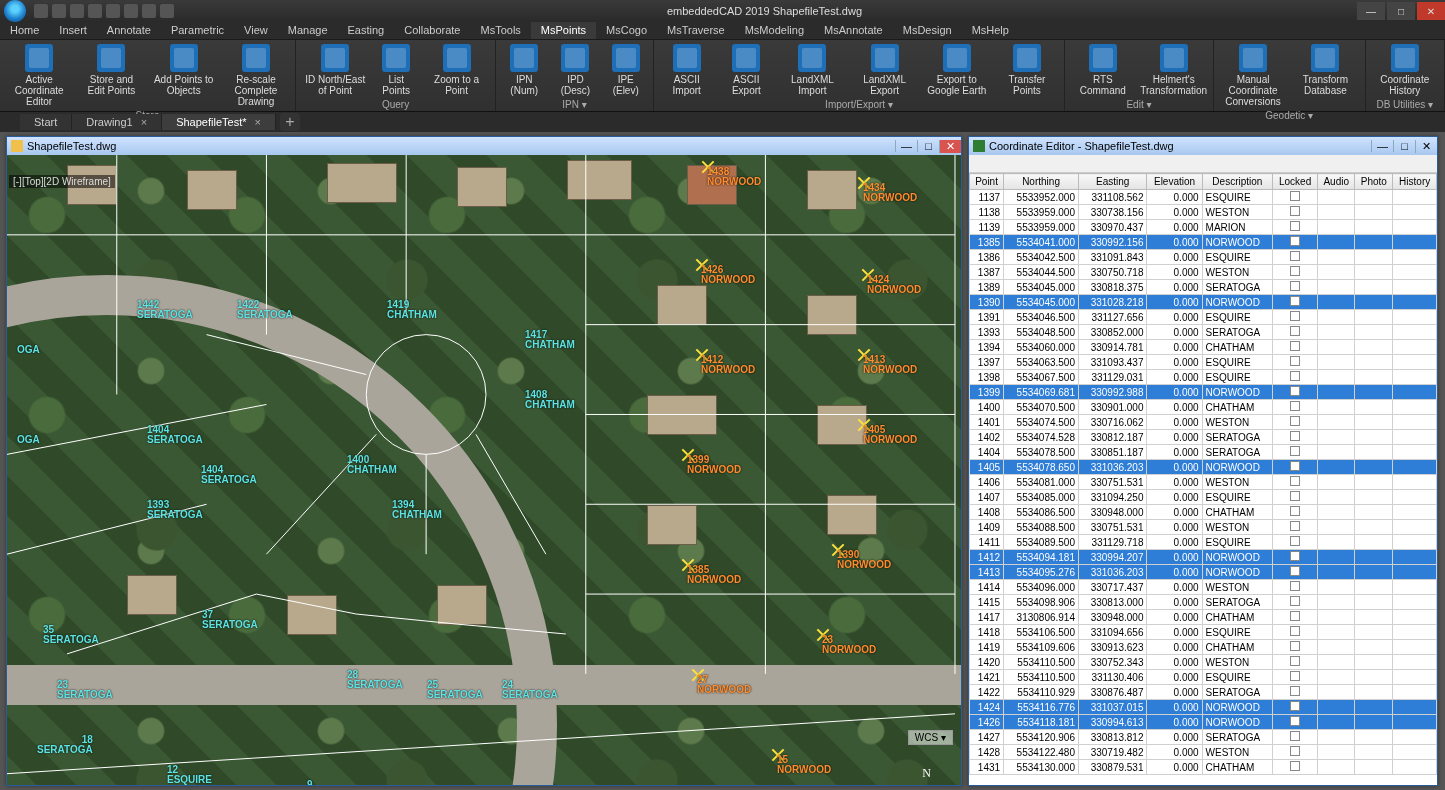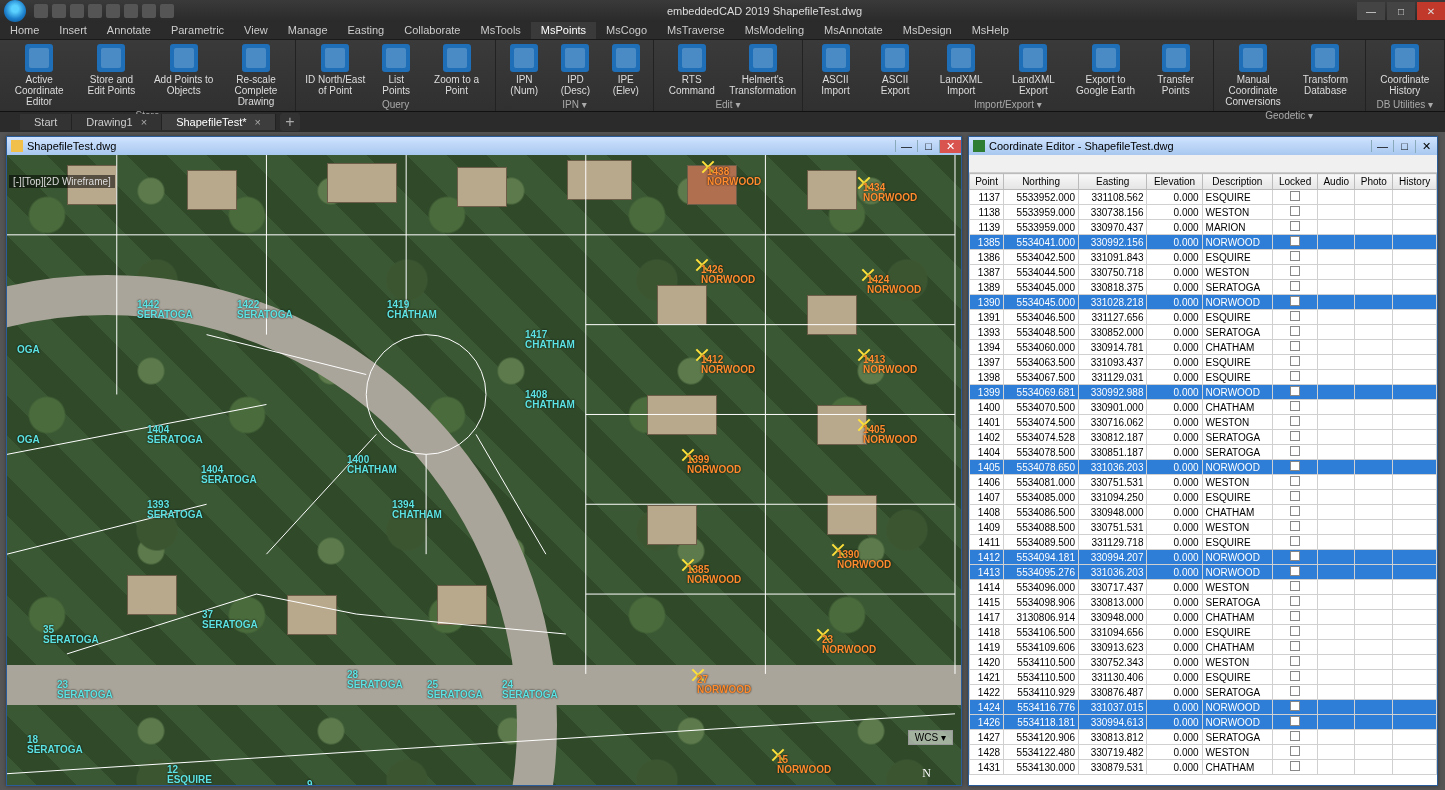--- a/index.html
+++ b/index.html
@@ -182,57 +182,57 @@
           <div class="ic"></div>
           <span>IPE (Elev)</span>
         </div>
       </div>
       <div class="lbl">IPN ▾</div>
     </div>
     <div class="grp">
       <div class="row">
         <div class="rbtn">
           <div class="ic"></div>
+          <span>ASCII Import</span>
+        </div>
+        <div class="rbtn">
+          <div class="ic"></div>
+          <span>ASCII Export</span>
+        </div>
+        <div class="rbtn">
+          <div class="ic"></div>
+          <span>LandXML Import</span>
+        </div>
+        <div class="rbtn">
+          <div class="ic"></div>
+          <span>LandXML Export</span>
+        </div>
+        <div class="rbtn">
+          <div class="ic"></div>
+          <span>Export to Google Earth</span>
+        </div>
+        <div class="rbtn">
+          <div class="ic"></div>
+          <span>Transfer Points</span>
+        </div>
+      </div>
+      <div class="lbl">Import/Export ▾</div>
+    </div>
+    <div class="grp">
+      <div class="row">
+        <div class="rbtn">
+          <div class="ic"></div>
           <span>RTS Command</span>
         </div>
         <div class="rbtn">
           <div class="ic"></div>
           <span>Helmert's Transformation</span>
         </div>
       </div>
       <div class="lbl">Edit ▾</div>
-    </div>
-    <div class="grp">
-      <div class="row">
-        <div class="rbtn">
-          <div class="ic"></div>
-          <span>ASCII Import</span>
-        </div>
-        <div class="rbtn">
-          <div class="ic"></div>
-          <span>ASCII Export</span>
-        </div>
-        <div class="rbtn">
-          <div class="ic"></div>
-          <span>LandXML Import</span>
-        </div>
-        <div class="rbtn">
-          <div class="ic"></div>
-          <span>LandXML Export</span>
-        </div>
-        <div class="rbtn">
-          <div class="ic"></div>
-          <span>Export to Google Earth</span>
-        </div>
-        <div class="rbtn">
-          <div class="ic"></div>
-          <span>Transfer Points</span>
-        </div>
-      </div>
-      <div class="lbl">Import/Export ▾</div>
     </div>
     <div class="grp">
       <div class="row">
         <div class="rbtn">
           <div class="ic"></div>
           <span>Manual Coordinate Conversions</span>
         </div>
         <div class="rbtn">
           <div class="ic"></div>
           <span>Transform Database</span>
@@ -328,21 +328,21 @@
           <div class="ptlbl cyan" style="left: 340px; top: 300px;">1400<br>CHATHAM</div>
           <div class="ptlbl cyan" style="left: 385px; top: 345px;">1394<br>CHATHAM</div>
           <div class="ptlbl cyan" style="left: 140px; top: 345px;">1393<br>SERATOGA</div>
           <div class="ptlbl cyan" style="left: 194px; top: 310px;">1404<br>SERATOGA</div>
           <div class="ptlbl cyan" style="left: 195px; top: 455px;">37<br>SERATOGA</div>
           <div class="ptlbl cyan" style="left: 36px; top: 470px;">35<br>SERATOGA</div>
           <div class="ptlbl cyan" style="left: 50px; top: 525px;">23<br>SERATOGA</div>
           <div class="ptlbl cyan" style="left: 340px; top: 515px;">28<br>SERATOGA</div>
           <div class="ptlbl cyan" style="left: 420px; top: 525px;">25<br>SERATOGA</div>
           <div class="ptlbl cyan" style="left: 495px; top: 525px;">24<br>SERATOGA</div>
-          <div class="ptlbl cyan" style="left: 20px; top: 580px;">18<br>SERATOGA</div>
+          <div class="ptlbl cyan" style="left: 30px; top: 580px; text-align: right;">18<br>SERATOGA</div>
           <div class="ptlbl cyan" style="left: 160px; top: 610px;">12<br>ESQUIRE</div>
           <div class="ptlbl cyan" style="left: 300px; top: 625px;">9<br></div>
           <div class="xmark" style="left: 692px; top: 4px;"></div>
           <div class="ptlbl org" style="left: 700px; top: 12px;">1438<br>NORWOOD</div>
           <div class="xmark" style="left: 848px; top: 20px;"></div>
           <div class="ptlbl org" style="left: 856px; top: 28px;">1434<br>NORWOOD</div>
           <div class="xmark" style="left: 686px; top: 102px;"></div>
           <div class="ptlbl org" style="left: 694px; top: 110px;">1426<br>NORWOOD</div>
           <div class="xmark" style="left: 852px; top: 112px;"></div>
           <div class="ptlbl org" style="left: 860px; top: 120px;">1424<br>NORWOOD</div>

